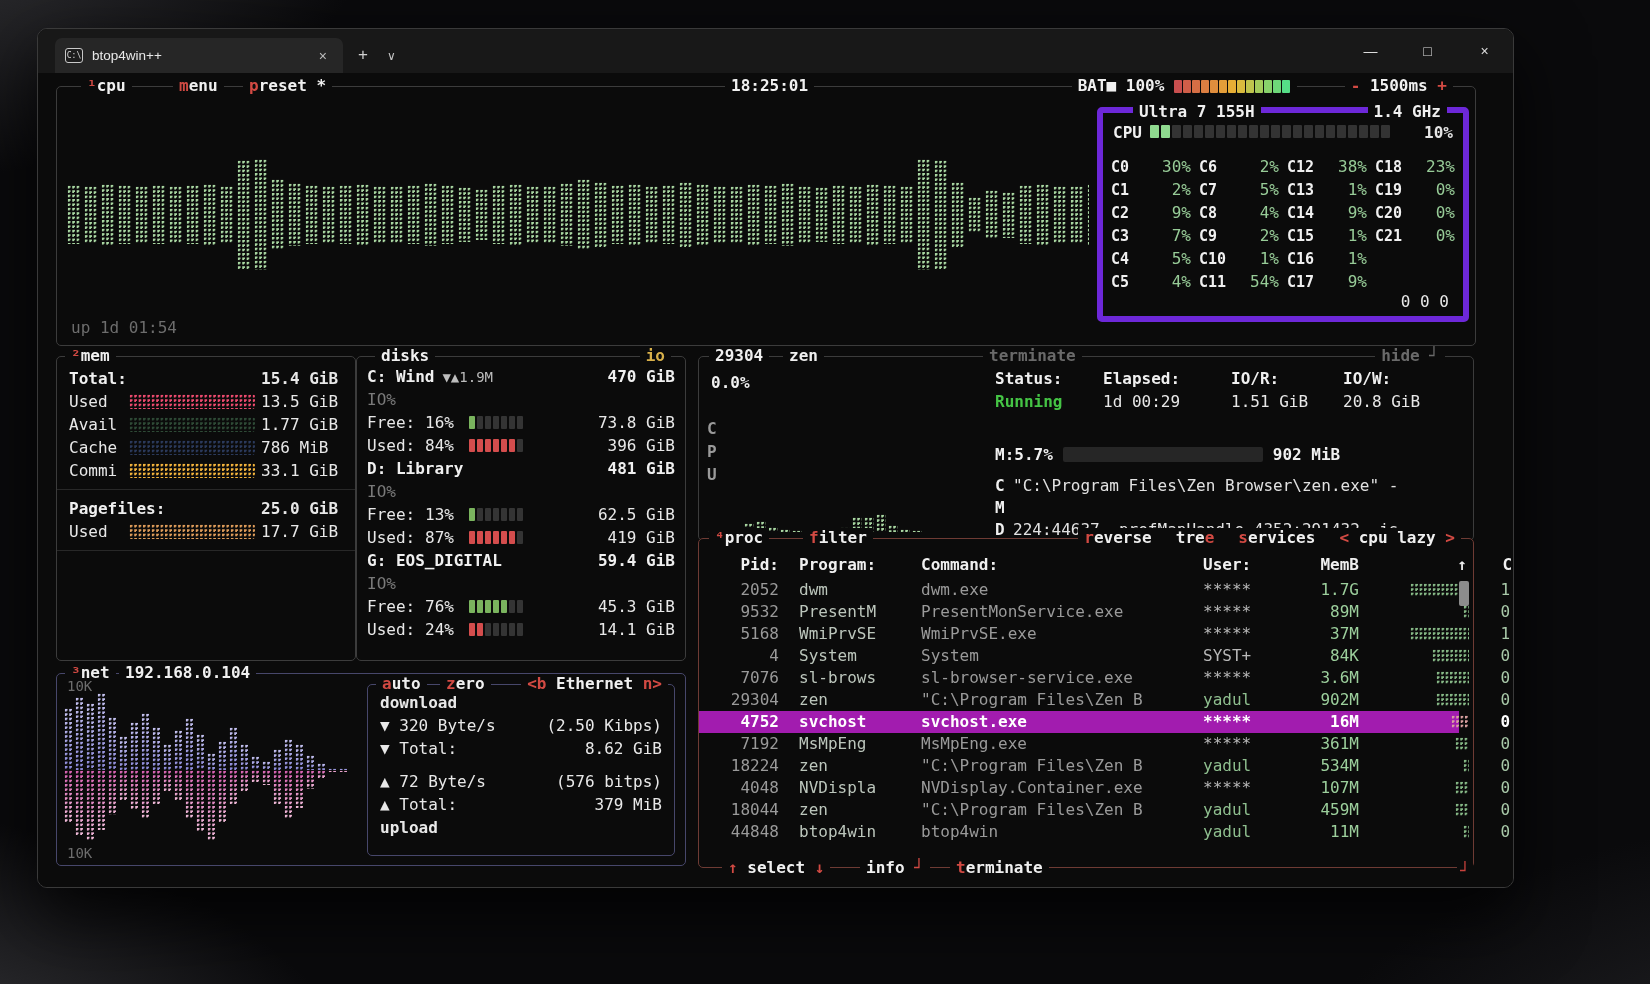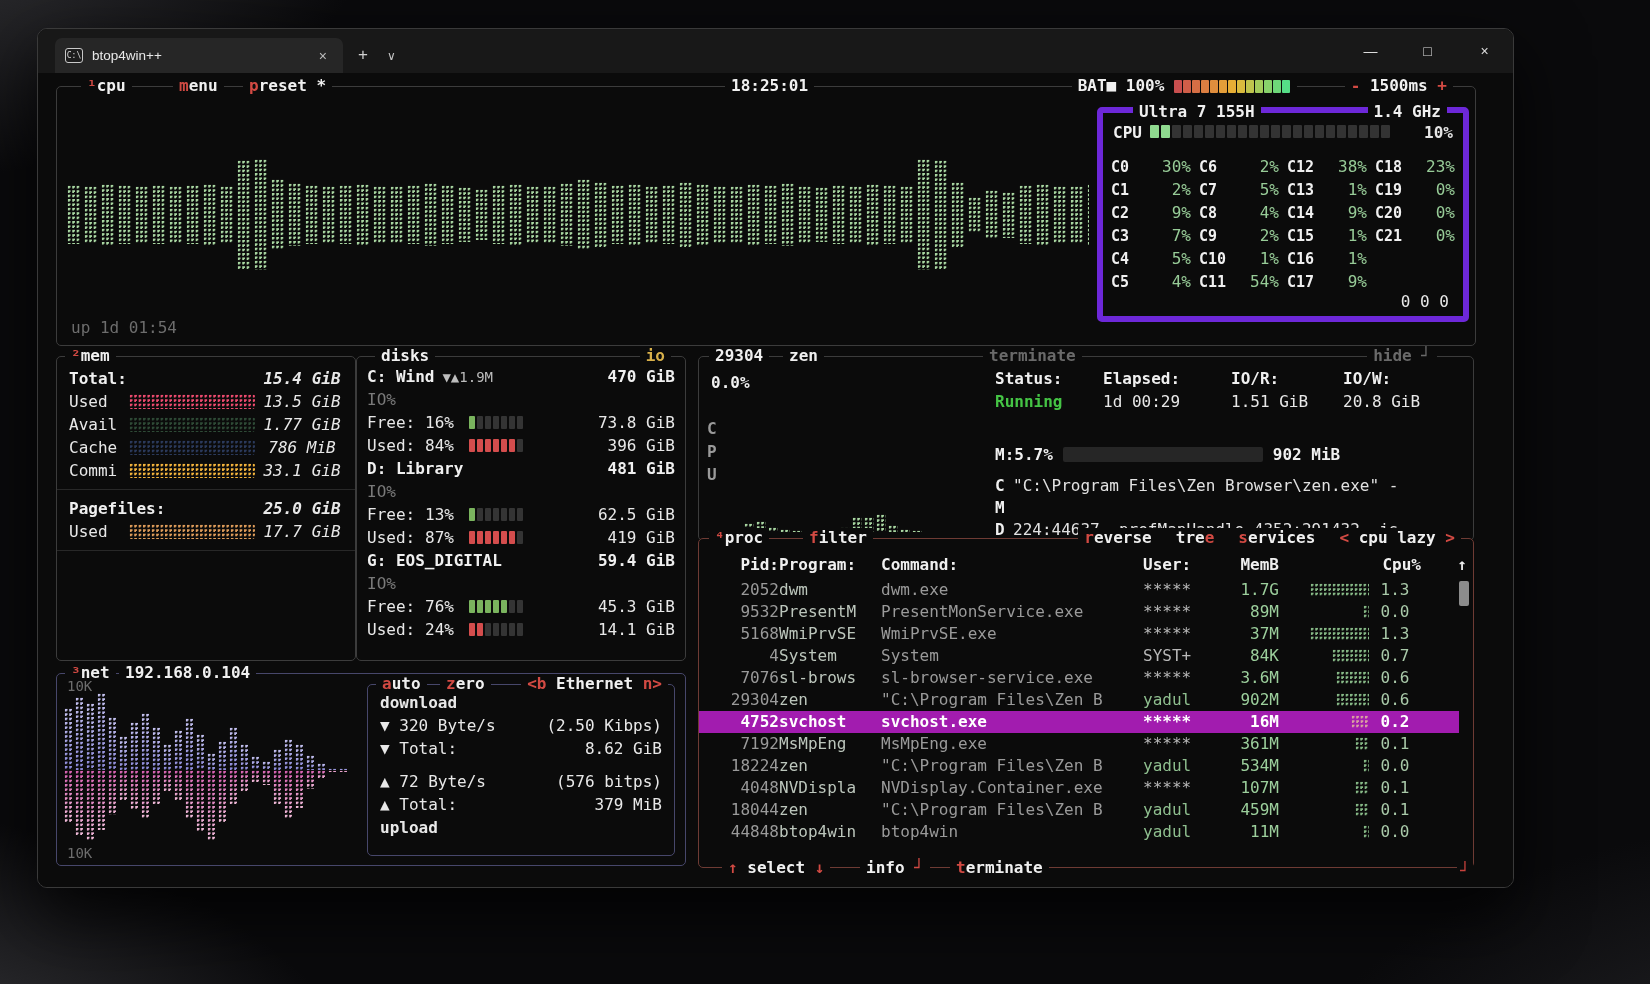--- a/index.html
+++ b/index.html
@@ -56,21 +56,21 @@
   .core-label{width:34px;color:#f0f0f0;font-weight:700;font-size:15px;}
   .core-meter{flex:1;height:8px;background:#242424;border-radius:1px;position:relative;overflow:hidden;}
   .core-fill{display:block;height:100%;background:#7cc97c;}
   .core-pct{width:38px;text-align:right;color:#97cb97;font-size:16px;}
   .gpu-values{position:absolute;right:14px;bottom:5px;color:#e8e8e8;}
   
   .mem-box{left:18px;top:283px;width:300px;height:305px;padding:10px 12px 0;}
   .mrow{display:flex;align-items:center;height:23px;}
   .mlabel{width:54px;color:#e8e8e8;}
   .mbar{flex:1;height:15px;margin:0 6px;border-radius:2px;}
-  .mvalue{width:82px;text-align:center;color:#e8e8e8;font-style:italic;}
+  .mvalue{width:82px;text-align:left;color:#e8e8e8;}
   .bar-used{background:#ef4b6f;}
   .bar-avail{background:#2e4a36;}
   .bar-cache{background:#2b3a5c;}
   .bar-commit{background:#f4b43c;}
   .bar-pfused{background:#de9c5a;}
   .msep{height:1px;background:#282828;margin:7px -12px;}
   
   .disks-box{left:318px;top:283px;width:330px;height:305px;padding:8px 10px 3px;}
   .drow{display:flex;align-items:center;height:23px;}
   .dname{font-weight:700;color:#f0f0f0;}
@@ -105,21 +105,21 @@
   .run-green{color:#45c445;font-weight:700;}
   .dmem-row{position:absolute;left:296px;top:88px;display:flex;align-items:center;gap:10px;}
   .detail-meter{width:200px;height:15px;background:#262626;border-radius:2px;overflow:hidden;}
   .detail-meter-fill{height:100%;background:#7fd47f;}
   .cmd-lines{position:absolute;left:296px;top:118px;right:8px;}
   .cmdrow{display:flex;height:22px;line-height:22px;}
   .cmdkey{width:18px;font-weight:700;color:#f0f0f0;}
   .cmdtext{color:#e2e2e2;white-space:nowrap;overflow:hidden;}
   
   .proc-box{left:660px;top:465px;width:776px;height:330px;border-color:#6e3b34;}
-  .pheader,.prow{display:grid;grid-template-columns:72px 102px 262px 70px 66px 90px 52px;column-gap:0;padding:0 8px;align-items:center;}
+  .pheader,.prow{display:grid;grid-template-columns:72px 102px 262px 70px 66px 90px 52px;column-gap:20px;padding:0 8px;align-items:center;}
   .pheader{position:absolute;left:0;right:14px;top:14px;height:23px;font-weight:700;color:#f0f0f0;}
   .proc-rows{position:absolute;left:0;right:14px;top:40px;}
   .prow{height:22px;line-height:22px;}
   .c-pid{text-align:right;color:#9a9a9a;}
   .c-prog{color:#bcc6bc;}
   .c-cmd{color:#9a9a9a;white-space:nowrap;overflow:hidden;}
   .c-user{color:#b8b8b8;}
   .u-green{color:#8fbf8f;}
   .c-mem{text-align:right;color:#9ccf9c;}
   .c-graph{display:flex;justify-content:flex-end;align-items:center;}
@@ -650,21 +650,21 @@
           <span class="nright">379 MiB</span>
         </div>
         <div class="nrow bold">upload</div>
       </div>
     </div>
 
     <div class="box detail-box">
       <span class="blabel" style="left:10px">29304</span>
       <span class="blabel" style="left:84px">zen</span>
       <span class="blabel gray-link" style="left:284px">terminate</span>
-      <span class="blabel gray-link" style="right:36px">hide ┘</span>
+      <span class="blabel gray-link" style="right:28px">hide ┘</span>
 
       <span class="d-cpu-pct">0.0%</span>
       <div id="cpu-vertical" class="vstack">
           <div class="vchar">C</div>
           <div class="vchar">P</div>
           <div class="vchar">U</div>
         </div>
       <div id="detail-graph" class="graph detail-graph">
           <div class="gcol dotted g-mini" style="height: 4%;"></div>
           <div class="gcol dotted g-mini" style="height: 4%;"></div>

